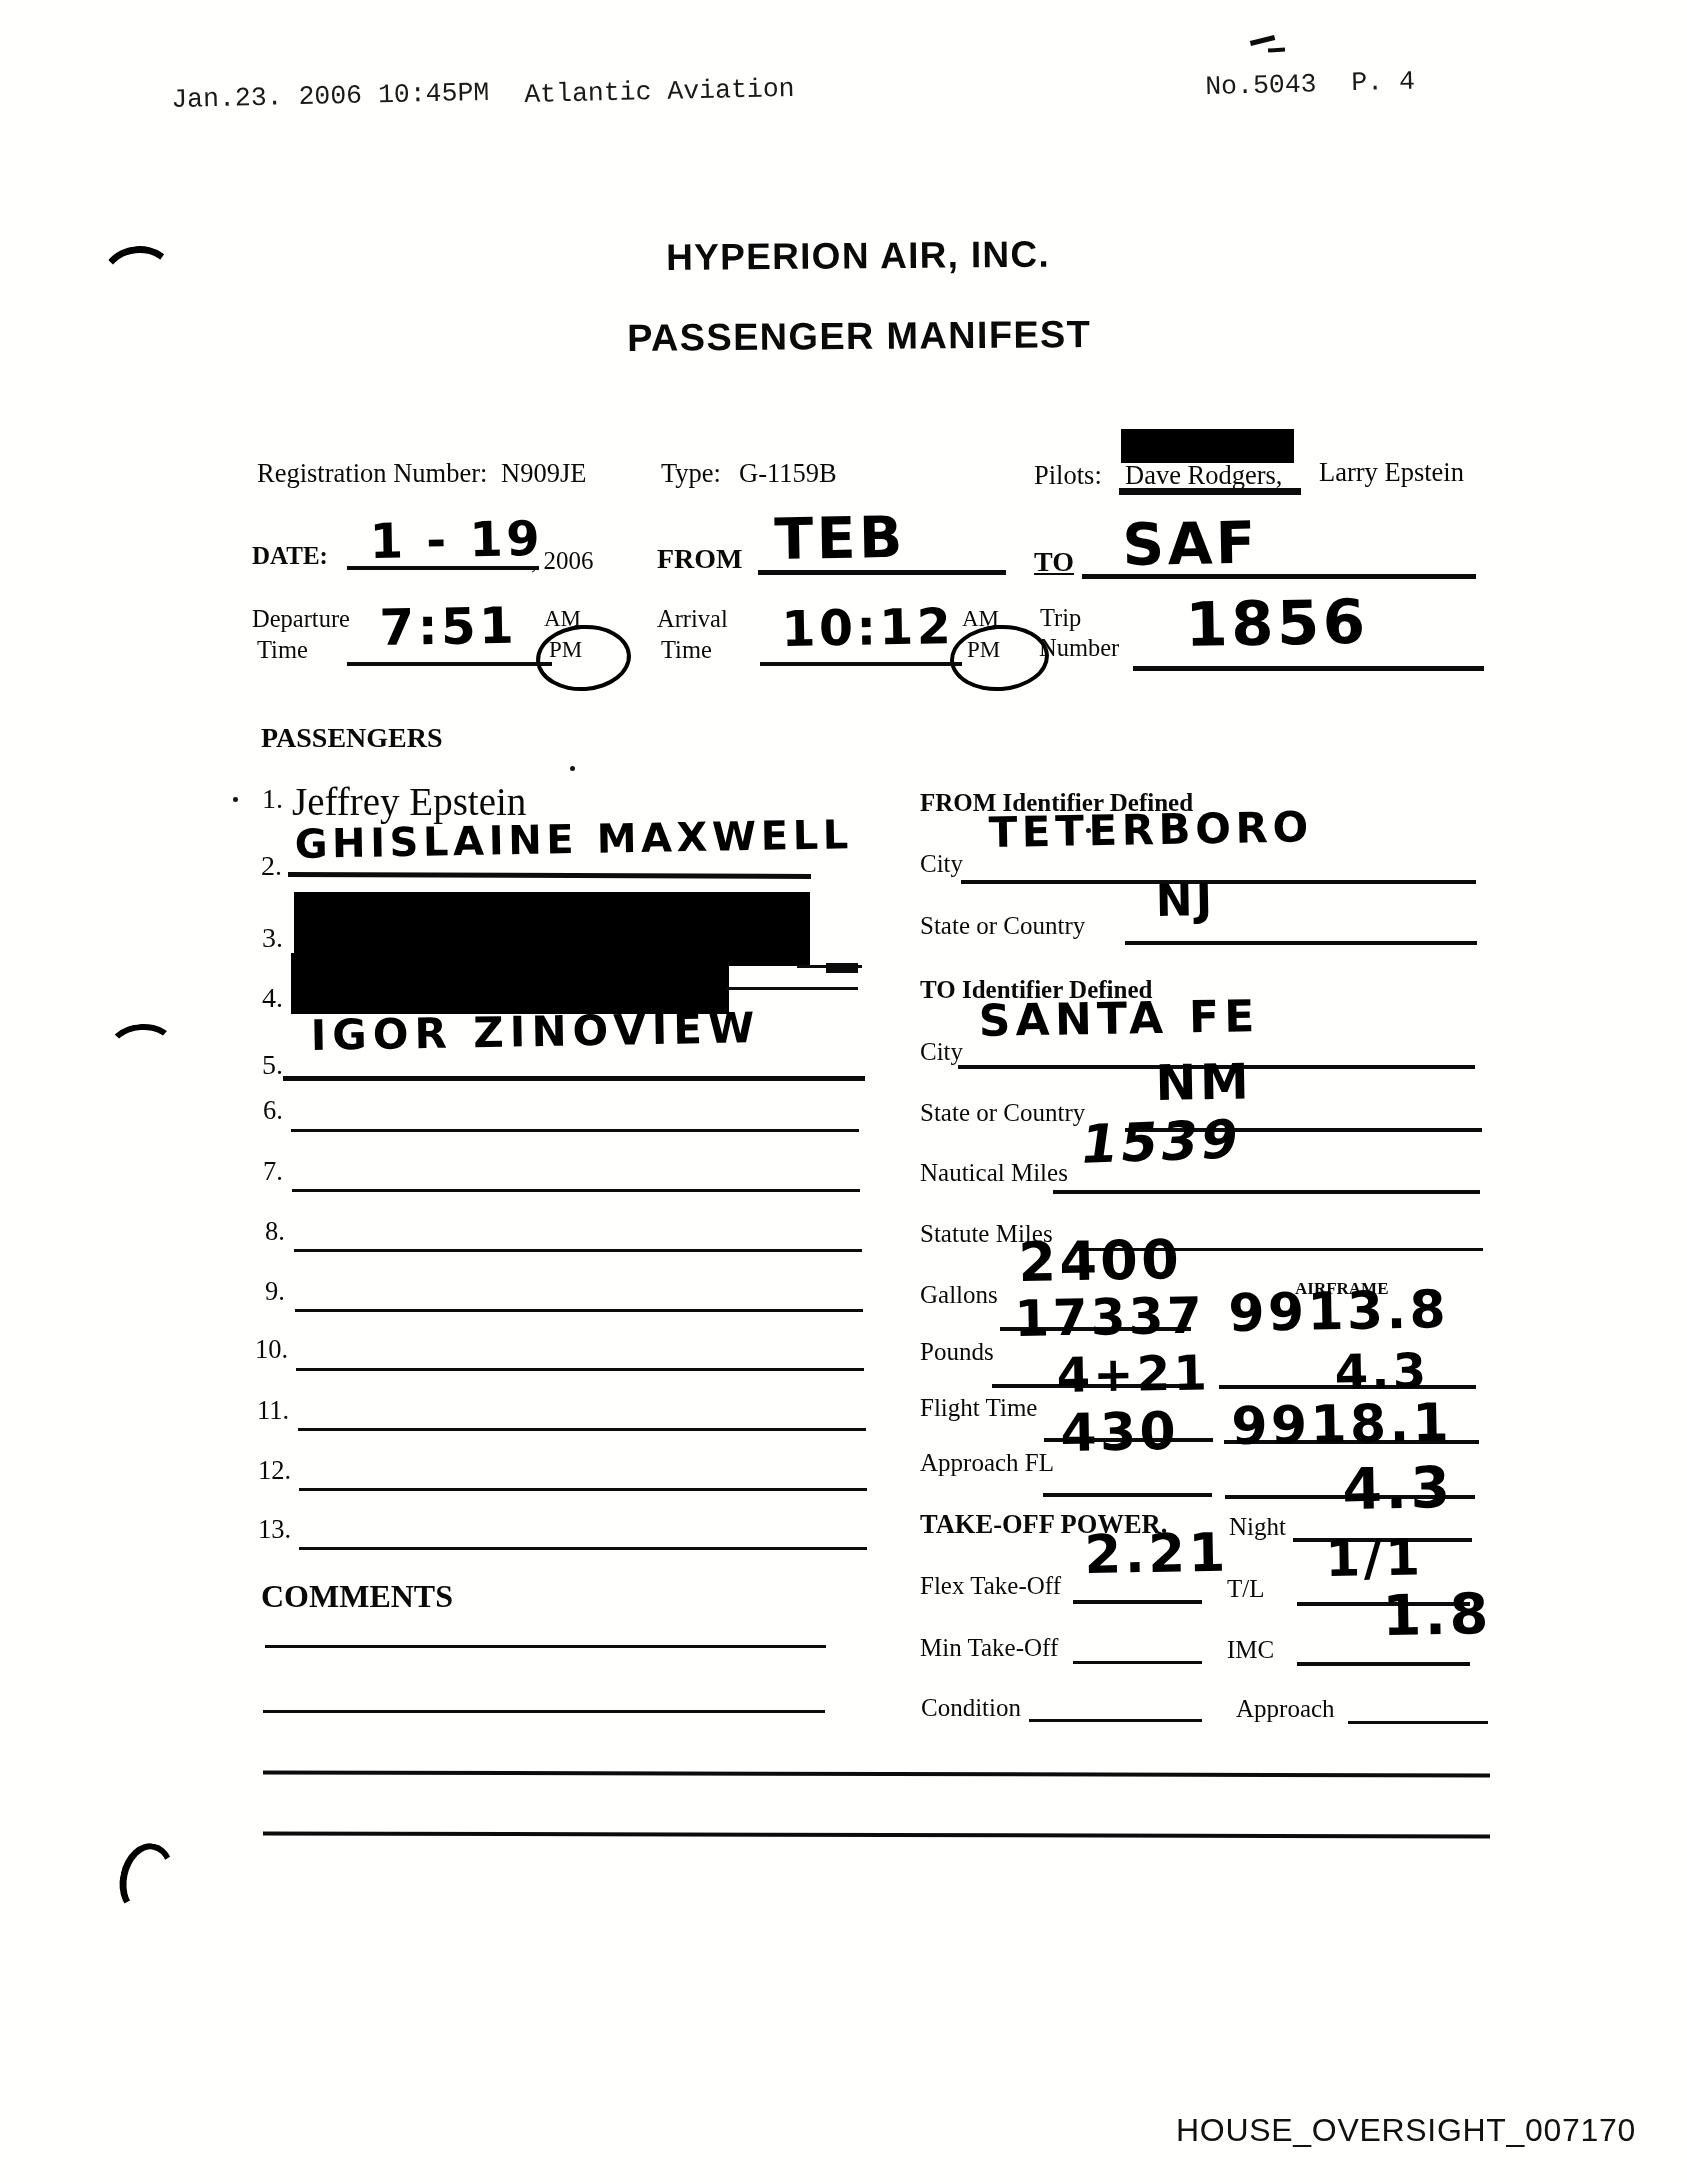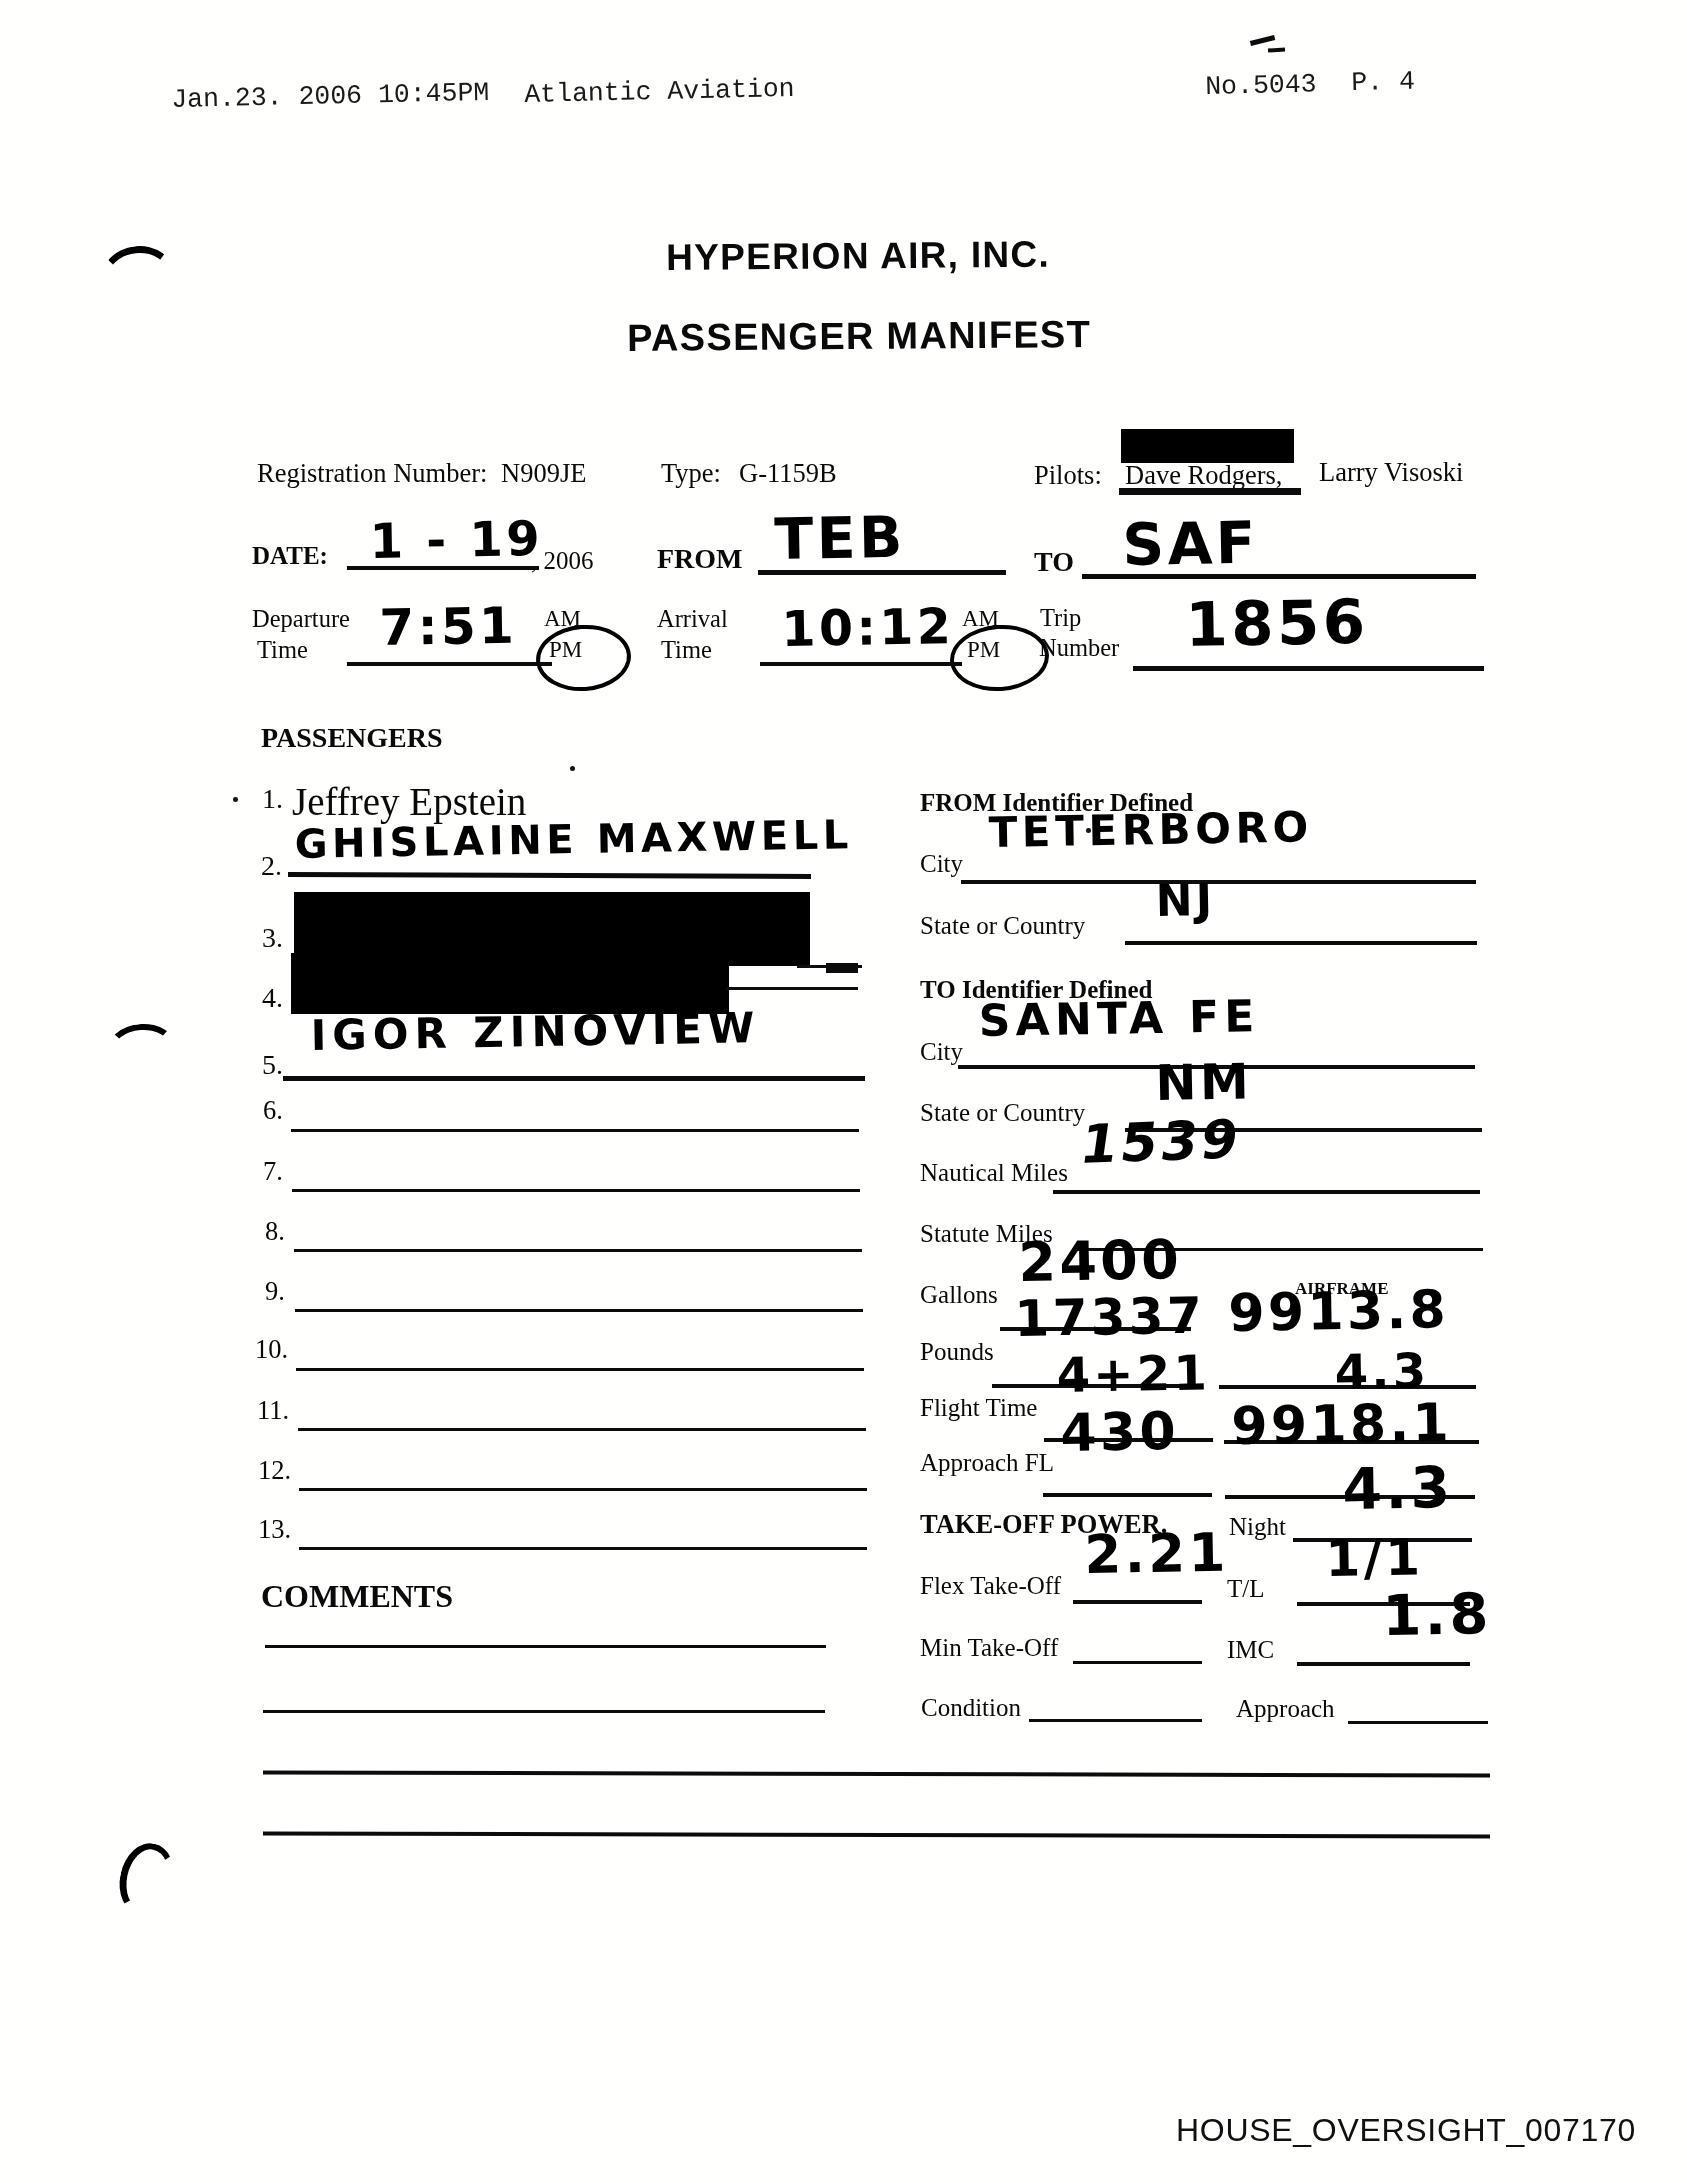--- a/index.html
+++ b/index.html
@@ -43,30 +43,30 @@
   <span class="t title" style="left:627px;top:319px;font-size:38px;">PASSENGER MANIFEST</span>
 
   <span class="t serif" style="left:257px;top:460px;font-size:26.5px;">Registration Number:</span>
   <span class="t serif" style="left:501px;top:460px;font-size:26.5px;">N909JE</span>
   <span class="t serif" style="left:661px;top:460px;font-size:26.5px;">Type:</span>
   <span class="t serif" style="left:739px;top:460px;font-size:26.5px;">G-1159B</span>
   <span class="t serif" style="left:1034px;top:462px;font-size:26.5px;">Pilots:</span>
   <div class="redact" style="left:1121px;top:429px;width:173px;height:34px;"></div>
   <span class="t serif" style="left:1125px;top:462px;font-size:26.5px;">Dave Rodgers,</span>
   <div class="ul" style="left:1119px;top:488px;width:182px;height:6.6px;"></div>
-  <span class="t serif" style="left:1319px;top:459px;font-size:26.5px;">Larry Visoski</span>
+  <span class="t serif" style="left:1319px;top:459px;font-size:26.5px;">Larry Epstein</span>
 
   <span class="t serif b" style="left:252px;top:543px;font-size:25px;">DATE:</span>
   <span class="t hw" style="left:370px;top:517px;font-size:48px;">1 - 19</span>
   <div class="ul" style="left:347px;top:566px;width:192px;height:4px;"></div>
   <span class="t serif" style="left:531px;top:548px;font-size:25px;">, 2006</span>
   <span class="t serif b" style="left:657px;top:545px;font-size:28px;">FROM</span>
   <span class="t hw" style="left:775px;top:511px;font-size:57px;">TEB</span>
   <div class="ul" style="left:758px;top:570px;width:248px;height:4.6px;"></div>
-  <span class="t serif b" style="left:1034px;top:548px;font-size:28px;">TO</span>
+  <span class="t serif b" style="left:1034px;top:548px;font-size:28px;text-decoration:underline;">TO</span>
   <span class="t hw" style="left:1123px;top:516px;font-size:58px;">SAF</span>
   <div class="ul" style="left:1082px;top:574px;width:394px;height:4.6px;"></div>
 
   <span class="t serif" style="left:252px;top:607px;font-size:24.5px;">Departure</span>
   <span class="t serif" style="left:257px;top:638px;font-size:24.5px;">Time</span>
   <span class="t hw" style="left:380px;top:603px;font-size:50px;">7:51</span>
   <span class="t serif" style="left:544px;top:607px;font-size:23px;">AM</span>
   <span class="t serif" style="left:549px;top:638px;font-size:23px;">PM</span>
   <div class="circ" style="left:536px;top:625px;width:87px;height:58px;"></div>
   <div class="ul" style="left:347px;top:662px;width:205px;height:4px;"></div>

